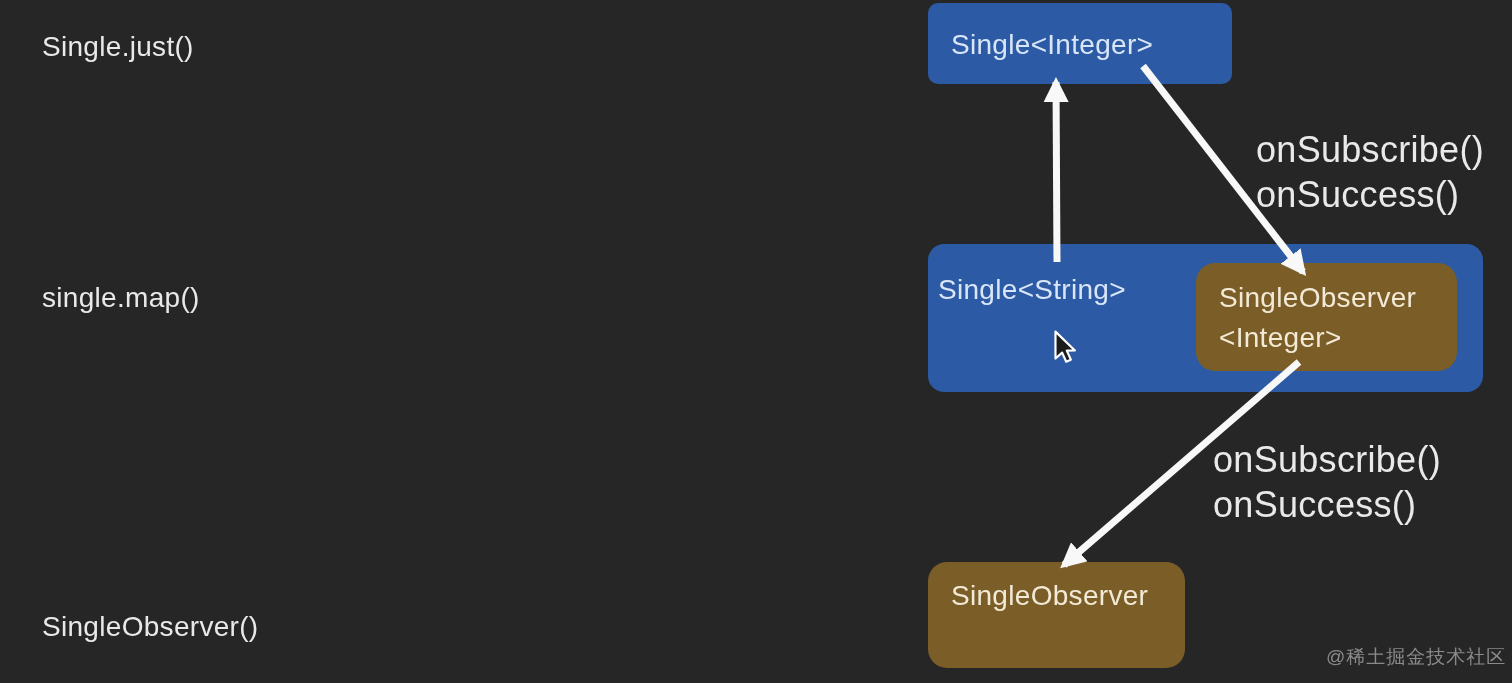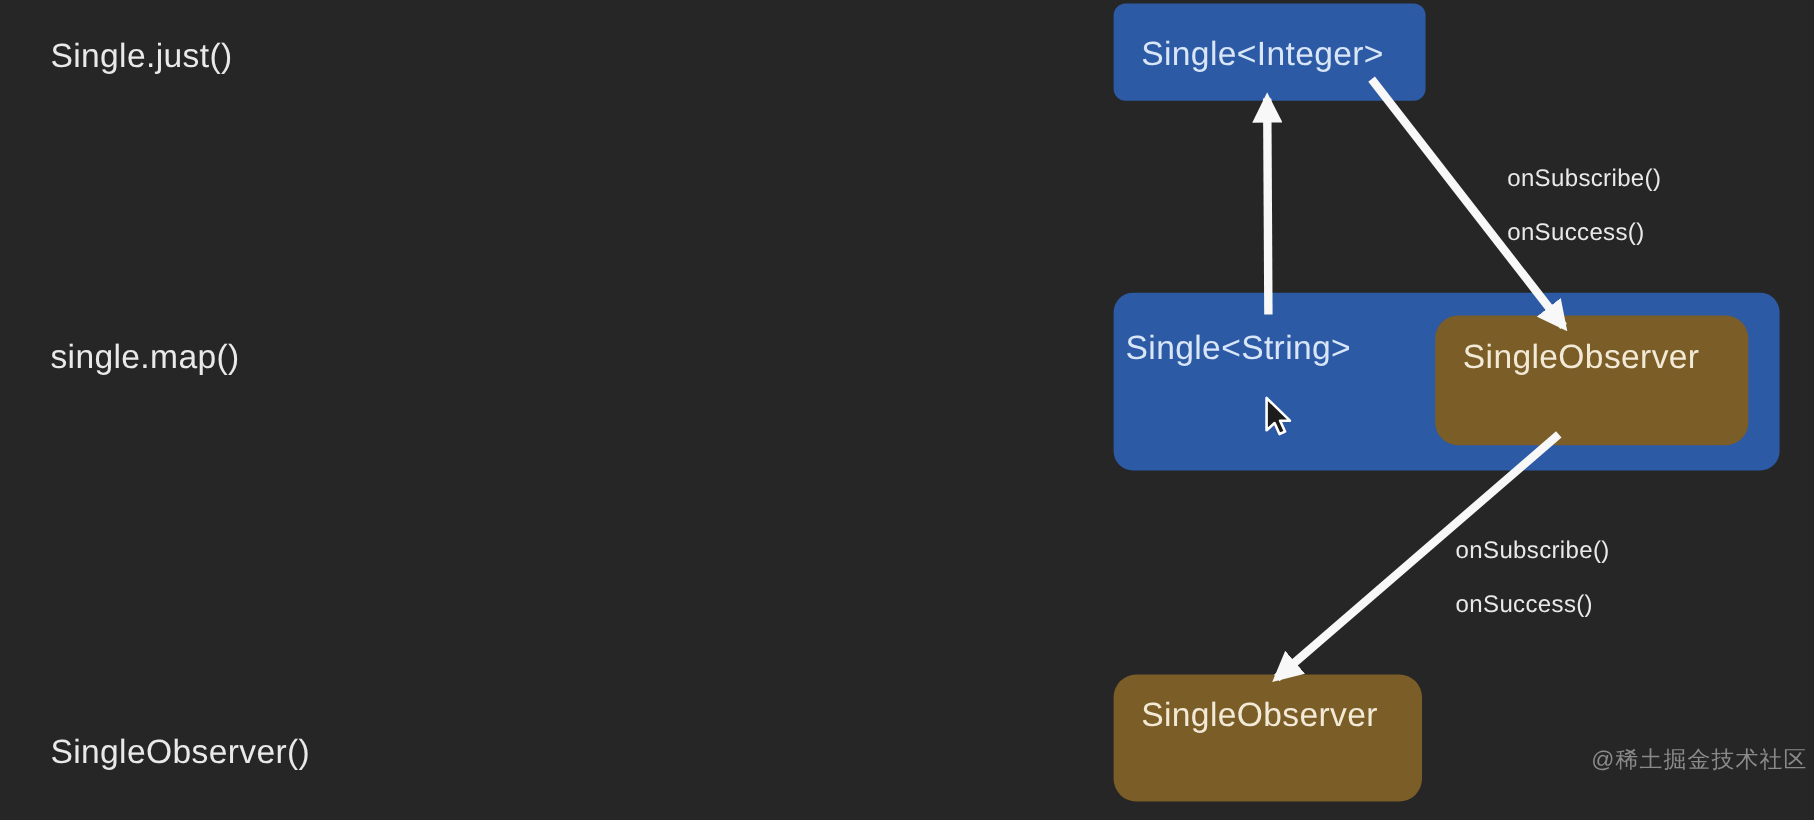--- a/index.html
+++ b/index.html
@@ -43,42 +43,42 @@
     font-size: 28px;
     letter-spacing: 0.3px;
     line-height: 40px;
     white-space: nowrap;
   }
   .box.blue > .box-label { color: var(--blue-box-text); }
   .box.brown > .box-label { color: var(--brown-box-text); }
   .callback-label {
     position: absolute;
     color: var(--label-text);
-    font-size: 20px;
+    font-size: 36px;
     letter-spacing: 0.3px;
     line-height: 45px;
     white-space: nowrap;
   }
   .arrow-layer {
     position: absolute;
     left: 0; top: 0;
     width: 1512px;
     height: 683px;
     pointer-events: none;
   }
   .arrow-line {
     stroke: var(--arrow);
     stroke-width: 7;
     fill: none;
   }
   .arrowhead-fill { fill: var(--arrow); }
   .watermark {
     position: absolute;
     left: 1326px;
-    top: 620px;
+    top: 644px;
     color: var(--watermark-text);
     font-size: 19px;
     letter-spacing: 1px;
     white-space: nowrap;
   }
   .cursor {
     position: absolute;
     left: 1052px;
     top: 330px;
     width: 26px;
@@ -91,31 +91,32 @@
 <div class="canvas">
 
   <div class="left-label" style="top:279px;">single.map()</div>
 
   <div class="left-label" style="top:28px;">Single.just()</div>
 
   <div class="left-label" style="top:608px;">
     <div>SingleObserver()</div>
   </div>
 
-  <div class="box blue" style="left:928px; top:3px; width:260px; height:81px; border-radius:10px;">
+  <div class="box blue" style="left:928px; top:3px; width:304px; height:81px; border-radius:10px;">
     <div class="box-label" style="left:23px; top:22px;">Single&lt;Integer&gt;</div>
   </div>
 
   <div class="box blue" style="left:928px; top:244px; width:555px; height:148px; border-radius:16px;">
     <div class="box-label" style="left:10px; top:26px;">Single&lt;String&gt;</div>
   </div>
 
   <div class="box brown" style="left:1196px; top:263px; width:261px; height:108px;">
     <div class="box-label" style="left:23px; top:15px;">
       <div>SingleObserver</div>
+      <div>&lt;Integer&gt;</div>
     </div>
   </div>
 
   <div class="box brown" style="left:928px; top:562px; width:257px; height:106px;">
     <div class="box-label" style="left:23px; top:14px; line-height:39px;">
       <div>SingleObserver</div>
     </div>
   </div>
 
   <svg class="arrow-layer" viewBox="0 0 1512 683" xmlns="http://www.w3.org/2000/svg">

